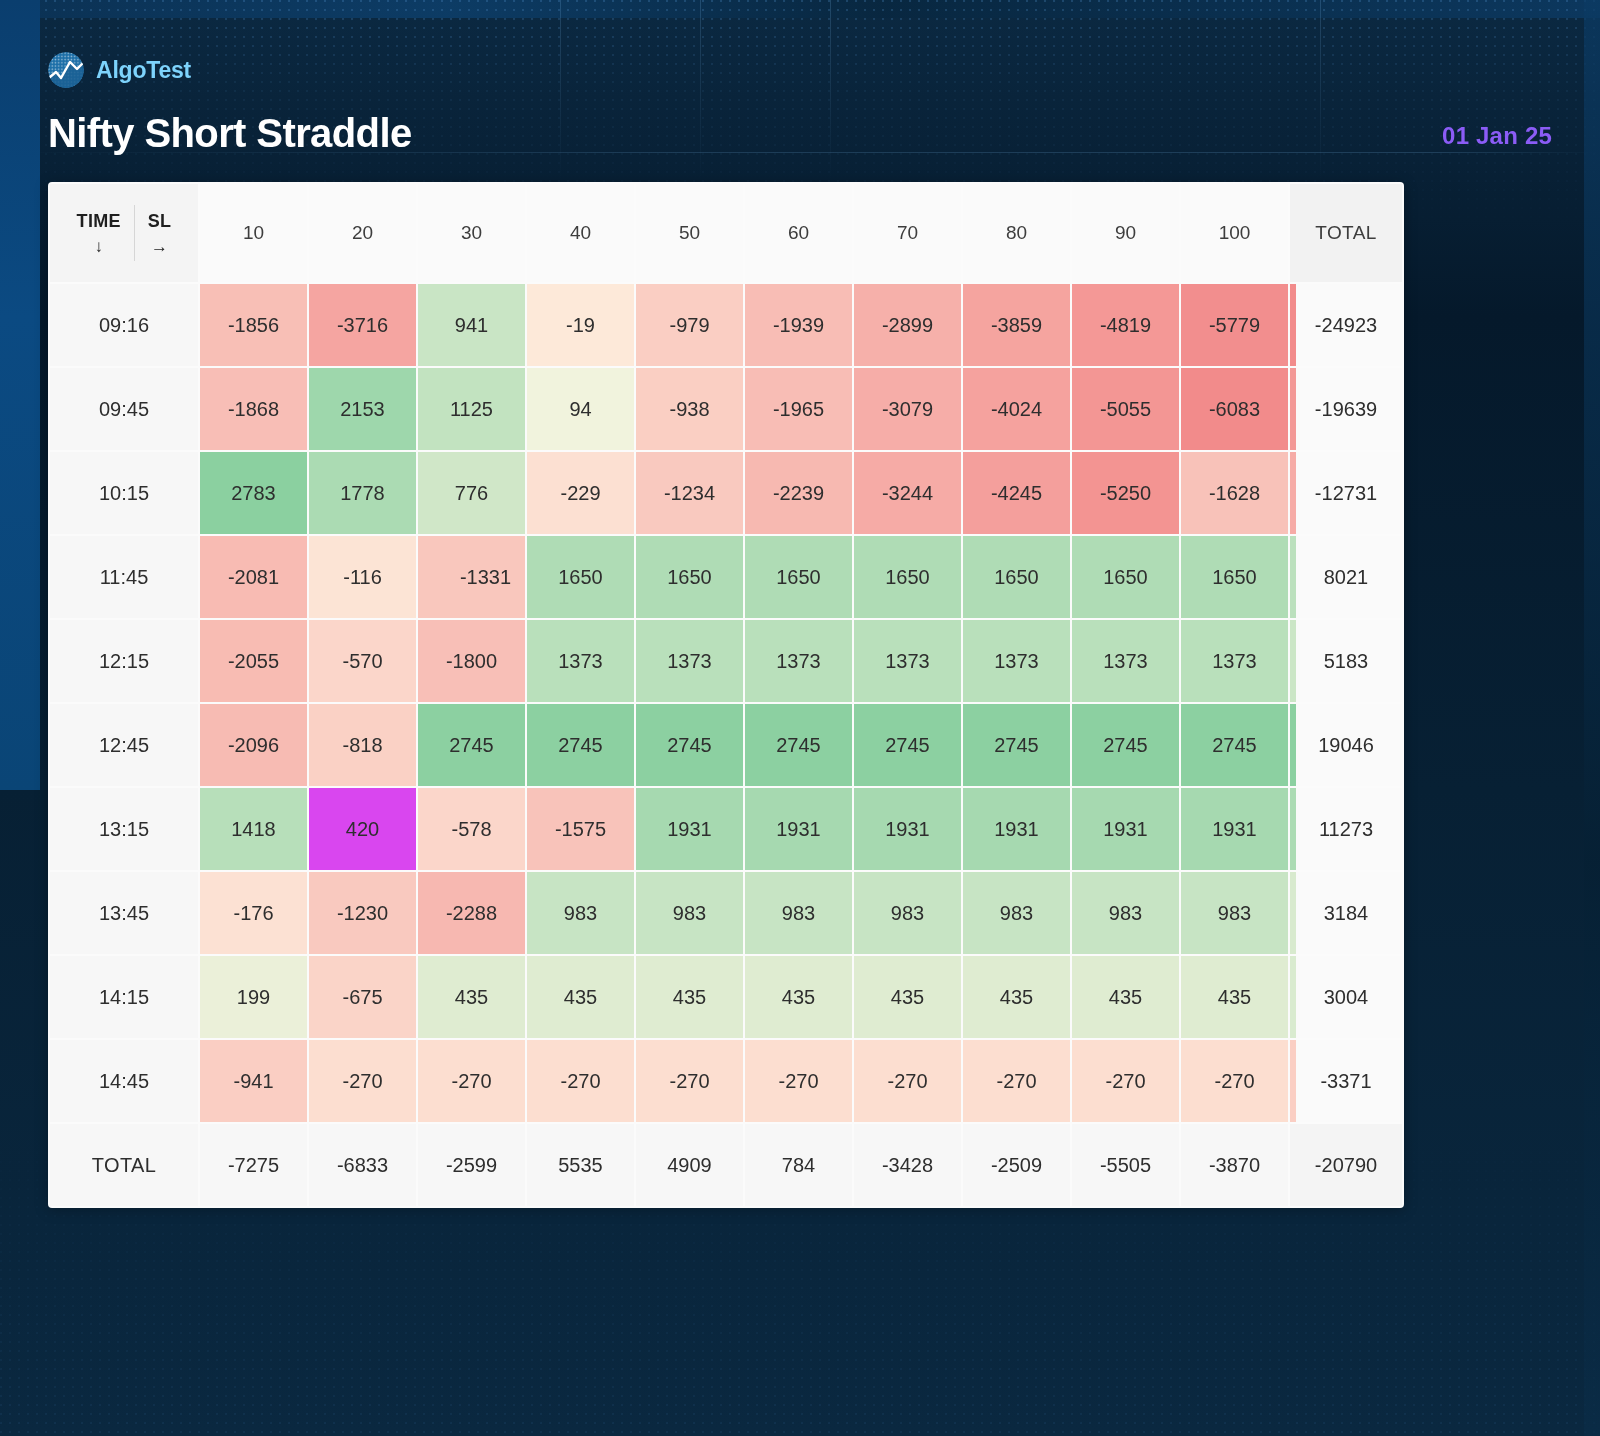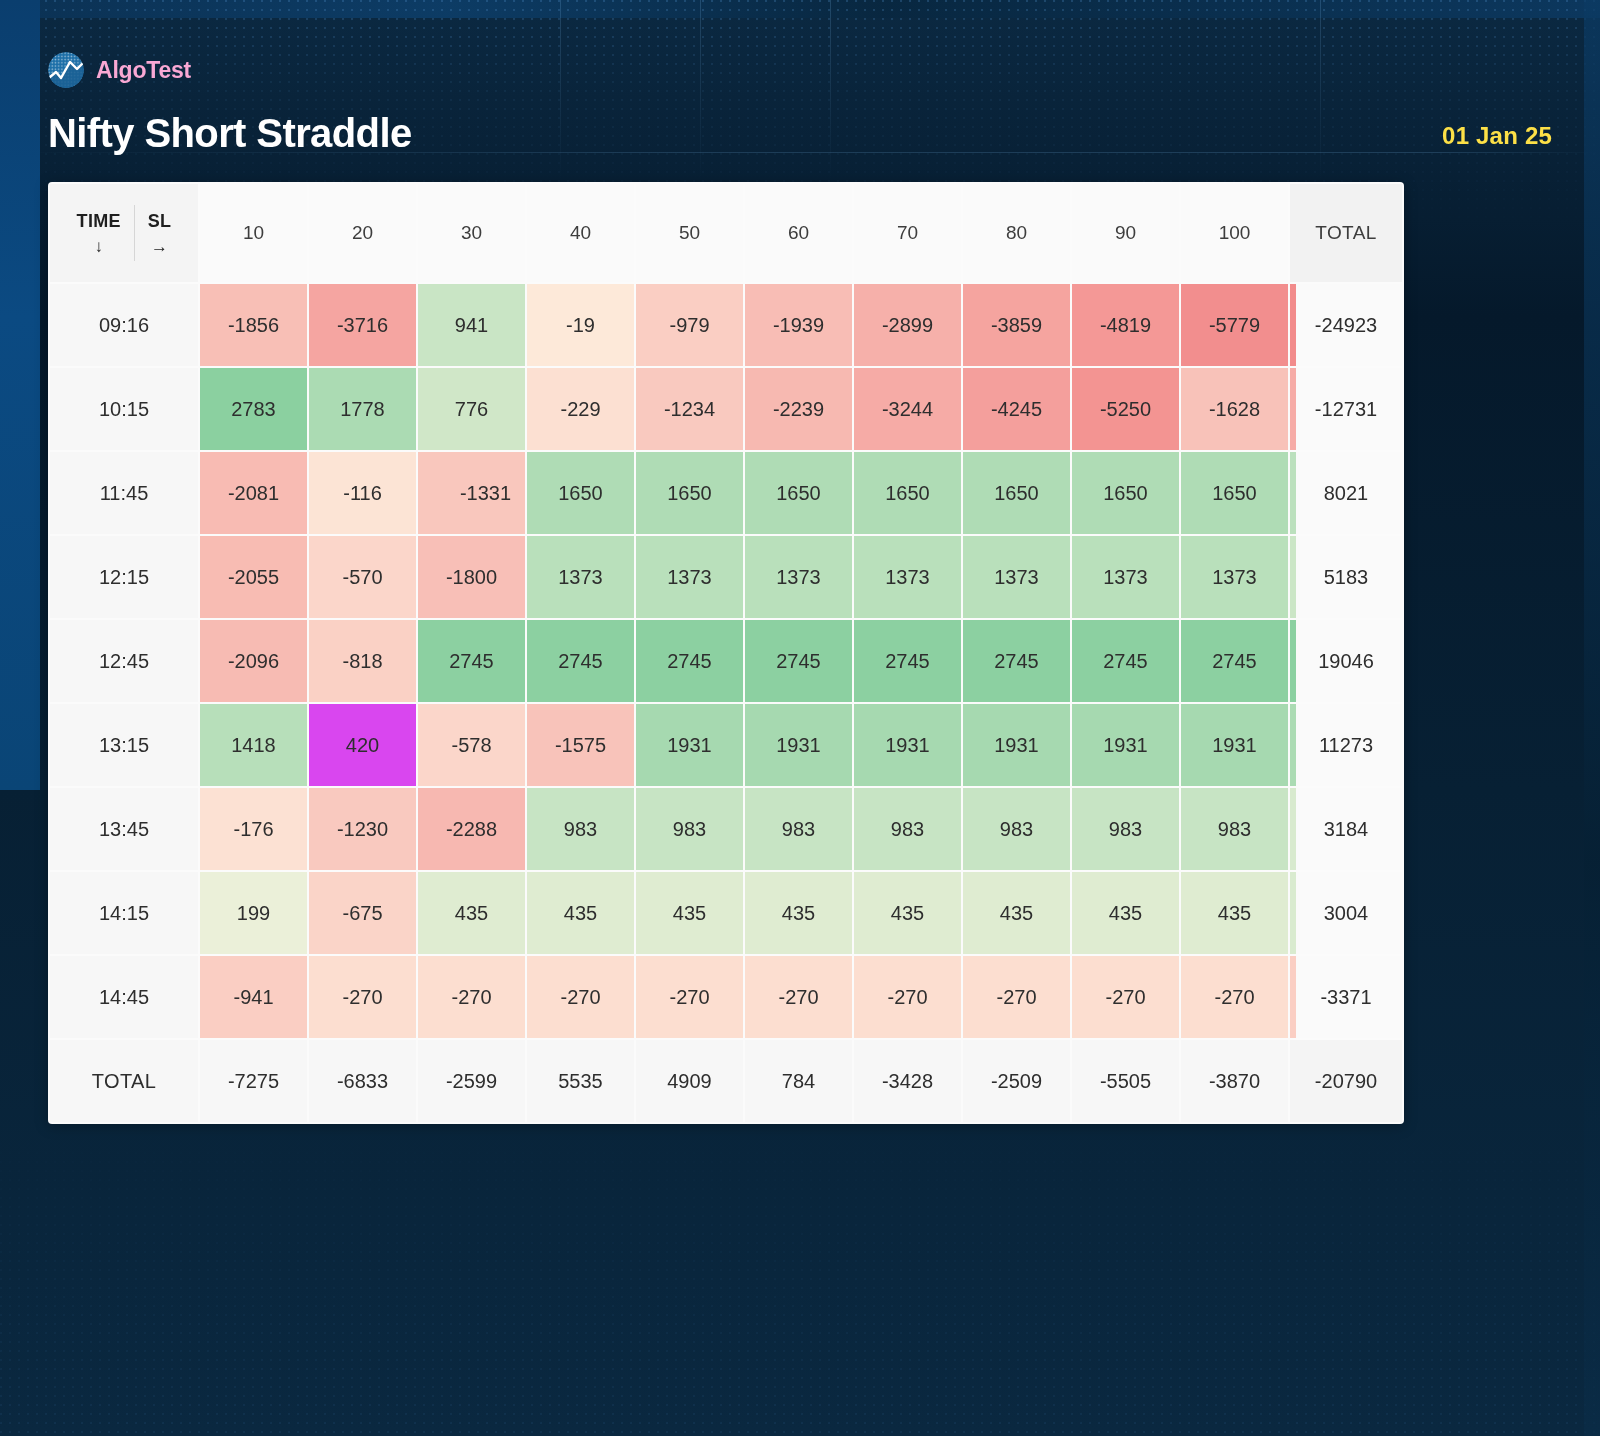--- a/index.html
+++ b/index.html
@@ -96,21 +96,21 @@
     height: 44px;
   }
   #brand-logo {
     width: 36px; height: 36px;
     border-radius: 50%;
     overflow: hidden;
     flex: none;
     display: block;
   }
   #brand-name {
-    color: #f9a8d4;
+    color: #7dd3fc;
     font-size: 23px;
     font-weight: 700;
     letter-spacing: -0.2px;
   }
 
   
   #title-row {
     display: flex;
     align-items: flex-end;
     justify-content: space-between;
@@ -118,21 +118,21 @@
     padding-bottom: 6px;
   }
   #page-title {
     color: #ffffff;
     font-size: 40px;
     font-weight: 700;
     letter-spacing: -0.6px;
     line-height: 1.05;
   }
   #report-date {
-    color: #fde047;
+    color: #8b5cf6;
     font-size: 24px;
     font-weight: 600;
     letter-spacing: 0.2px;
     padding-bottom: 4px;
   }
 
   
   #table-card {
     margin-top: 22px;
     background: #fbfbfb;
@@ -329,20 +329,34 @@
             <td class="data-cell" style="background: rgb(253, 233, 217);">-19</td>
             <td class="data-cell" style="background: rgb(250, 206, 195);">-979</td>
             <td class="data-cell" style="background: rgb(248, 189, 181);">-1939</td>
             <td class="data-cell" style="background: rgb(246, 176, 170);">-2899</td>
             <td class="data-cell" style="background: rgb(245, 164, 159);">-3859</td>
             <td class="data-cell" style="background: rgb(244, 152, 150);">-4819</td>
             <td class="data-cell" style="background: rgb(242, 142, 142);">-5779</td>
             <td class="total-cell" style="box-shadow: rgb(242, 139, 139) 6px 0px 0px 0px inset;">-24923</td>
           </tr>
           <tr>
+            <td class="time-cell">09:45</td>
+            <td class="data-cell" style="background: rgb(248, 190, 182);">-1868</td>
+            <td class="data-cell" style="background: rgb(158, 215, 172);">2153</td>
+            <td class="data-cell" style="background: rgb(194, 227, 192);">1125</td>
+            <td class="data-cell" style="background: rgb(241, 243, 221);">94</td>
+            <td class="data-cell" style="background: rgb(250, 207, 195);">-938</td>
+            <td class="data-cell" style="background: rgb(248, 189, 181);">-1965</td>
+            <td class="data-cell" style="background: rgb(246, 173, 168);">-3079</td>
+            <td class="data-cell" style="background: rgb(245, 162, 158);">-4024</td>
+            <td class="data-cell" style="background: rgb(243, 150, 148);">-5055</td>
+            <td class="data-cell" style="background: rgb(242, 139, 139);">-6083</td>
+            <td class="total-cell" style="box-shadow: rgb(243, 152, 150) 6px 0px 0px 0px inset;">-19639</td>
+          </tr>
+          <tr>
             <td class="time-cell">10:15</td>
             <td class="data-cell" style="background: rgb(139, 208, 160);">2783</td>
             <td class="data-cell" style="background: rgb(171, 219, 179);">1778</td>
             <td class="data-cell" style="background: rgb(208, 231, 200);">776</td>
             <td class="data-cell" style="background: rgb(252, 224, 210);">-229</td>
             <td class="data-cell" style="background: rgb(249, 201, 191);">-1234</td>
             <td class="data-cell" style="background: rgb(247, 185, 177);">-2239</td>
             <td class="data-cell" style="background: rgb(246, 171, 166);">-3244</td>
             <td class="data-cell" style="background: rgb(244, 159, 156);">-4245</td>
             <td class="data-cell" style="background: rgb(243, 148, 146);">-5250</td>

